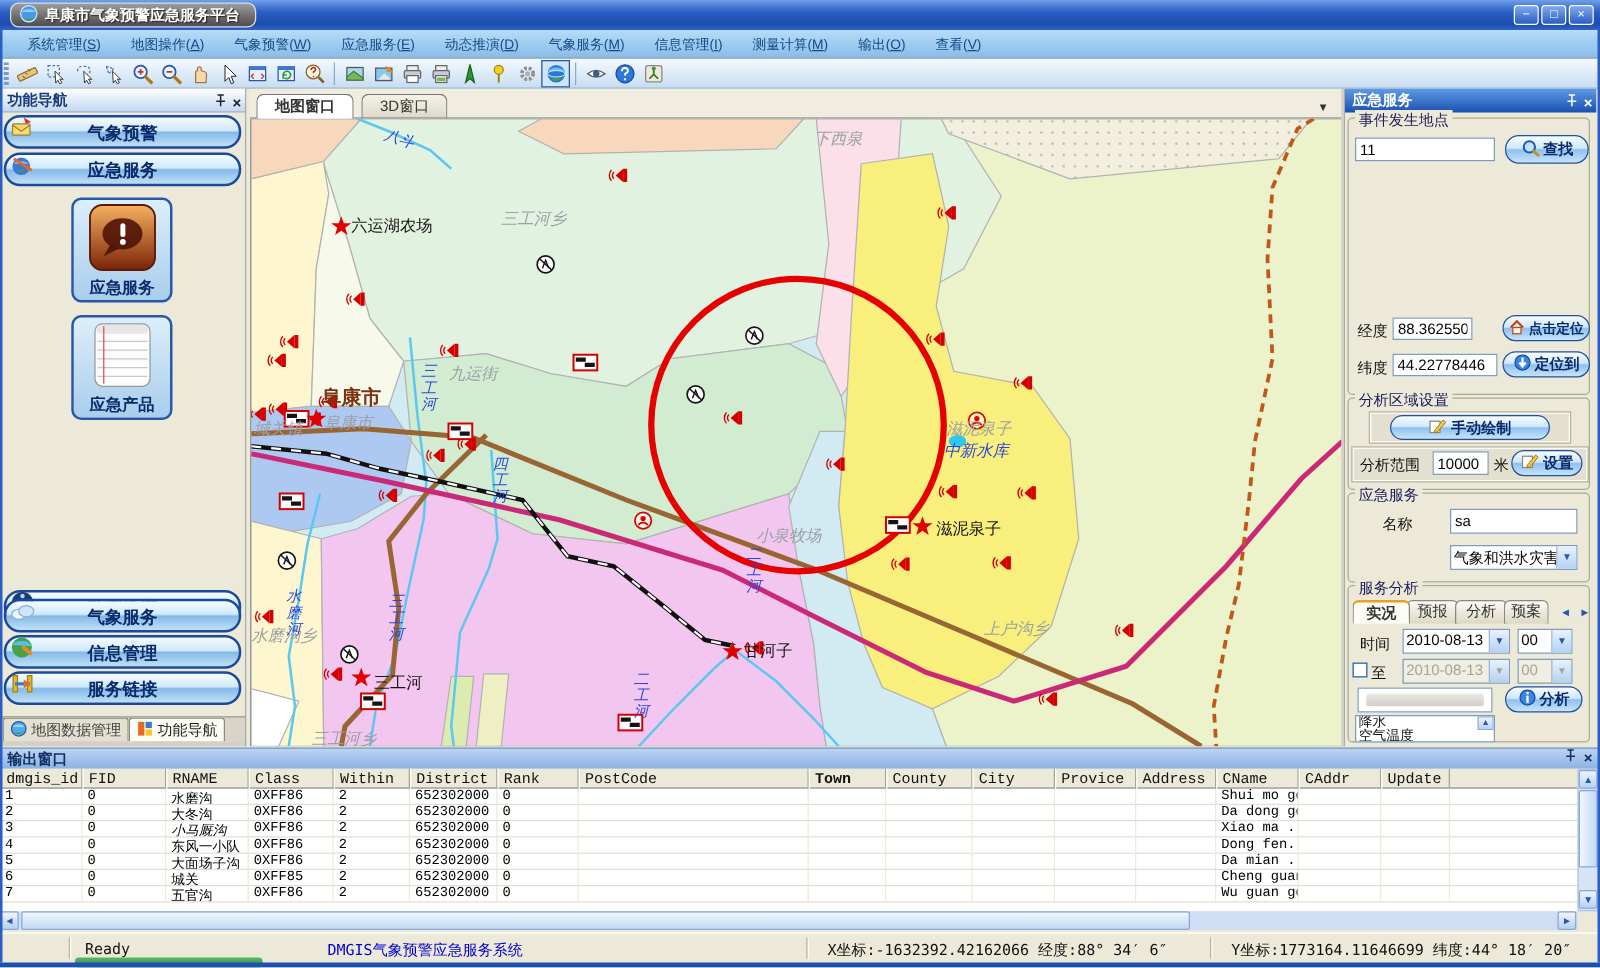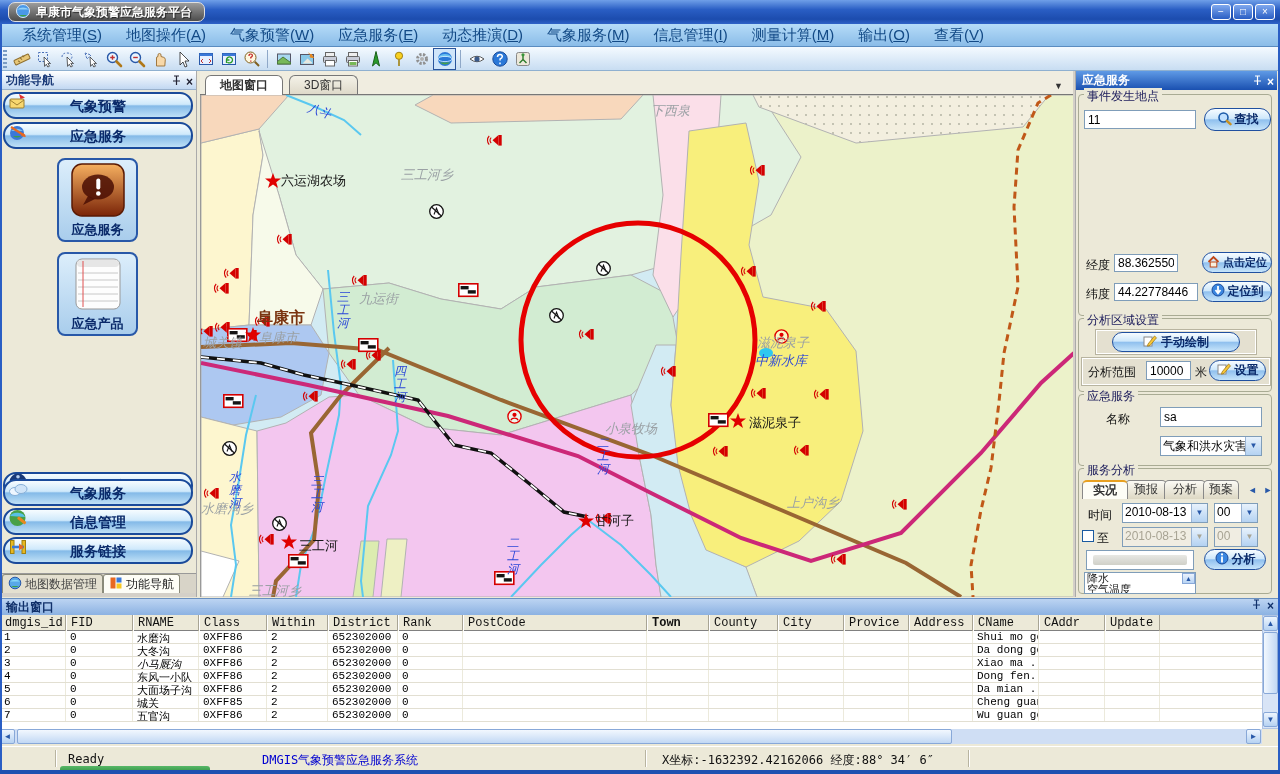--- a/index.html
+++ b/index.html
@@ -16,21 +16,21 @@
     color:#fff; font-weight:bold; font-size:12px; text-shadow:1px 1px 1px #222; }
   .win-btns { position:absolute; right:5px; top:4px; display:flex; gap:2px; }
   .win-btn { width:20px; height:16px; border-radius:3px; border:1px solid #fff;
     background:linear-gradient(180deg,#7fa8ee,#2a5ec4); color:#fff; font-size:10px;
     line-height:14px; text-align:center; cursor:pointer; }
 
   
   #menubar { position:absolute; left:0; top:24px; width:1280px; height:23px;
     background:linear-gradient(180deg,#b6dcf8,#8abce8); border-bottom:1px solid #5a8cc0;
     display:flex; align-items:center; padding-left:10px; }
-  .menu-item { padding:2px 12px; color:#134a86; font-size:15px; cursor:default; }
+  .menu-item { padding:2px 12px; color:#134a86; font-size:11px; cursor:default; }
   .menu-item u { text-decoration:underline; }
 
   
   #toolbar { position:absolute; left:0; top:47px; width:1280px; height:24px;
     background:linear-gradient(180deg,#f4faff,#c8ddf2); border-bottom:1px solid #8fb0d0;
     display:flex; align-items:center; padding-left:3px; }
   .grip { width:4px; height:18px; margin-right:3px;
     background:repeating-linear-gradient(180deg,#7a9cc4 0 2px,transparent 2px 4px); }
   .tbtn { width:23px; height:22px; display:flex; align-items:center; justify-content:center; border:1px solid transparent; }
   .tbtn.active { border:1px solid #29549c; background:#cfe5fa; }
@@ -866,19 +866,20 @@
     <div class="sbtn" style="left:1246px;">►</div>
   </div>
 
   <div id="statusbar">
     <span class="seg" style="left:68px;">Ready</span>
     <span class="sb-sep" style="left:55px;"></span>
     <span class="seg" style="left:262px;color:#0000d0;">DMGIS气象预警应急服务系统</span>
     <span class="sb-sep" style="left:645px;"></span>
     <span class="seg" style="left:662px;">X坐标:-1632392.42162066 经度:88° 34′ 6″</span>
     <span class="sb-sep" style="left:968px;"></span>
+    <span class="seg" style="left:985px;">Y坐标:1773164.11646699 纬度:44° 18′ 20″</span>
   </div>
 
   <div id="taskbar-peek"></div>
   <div id="bottom-border"></div>
     <div id="side-l"></div>
     <div id="side-r"></div>
 </div>
 
 </body></html>

